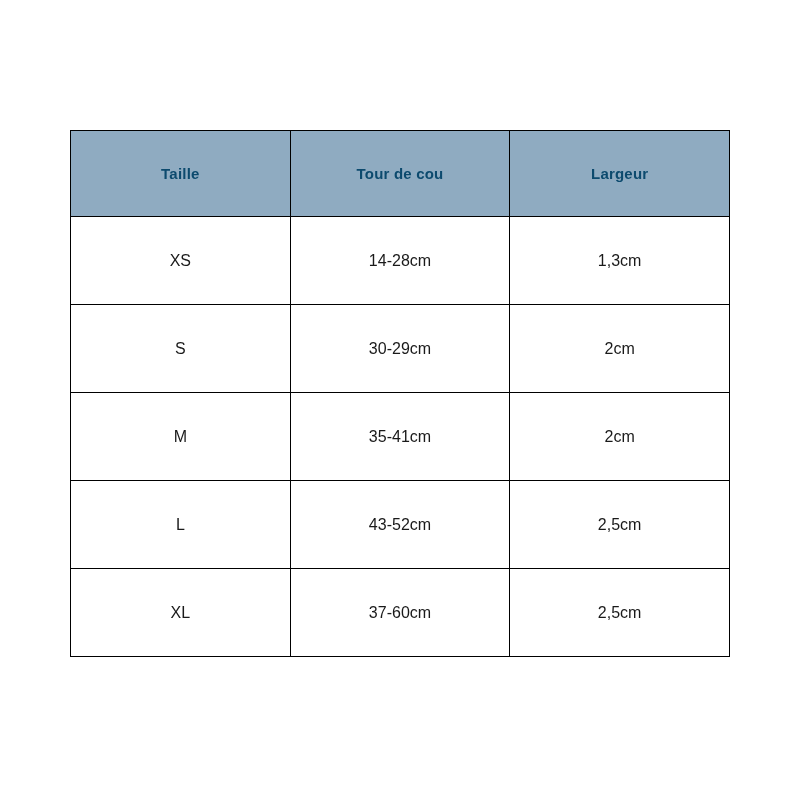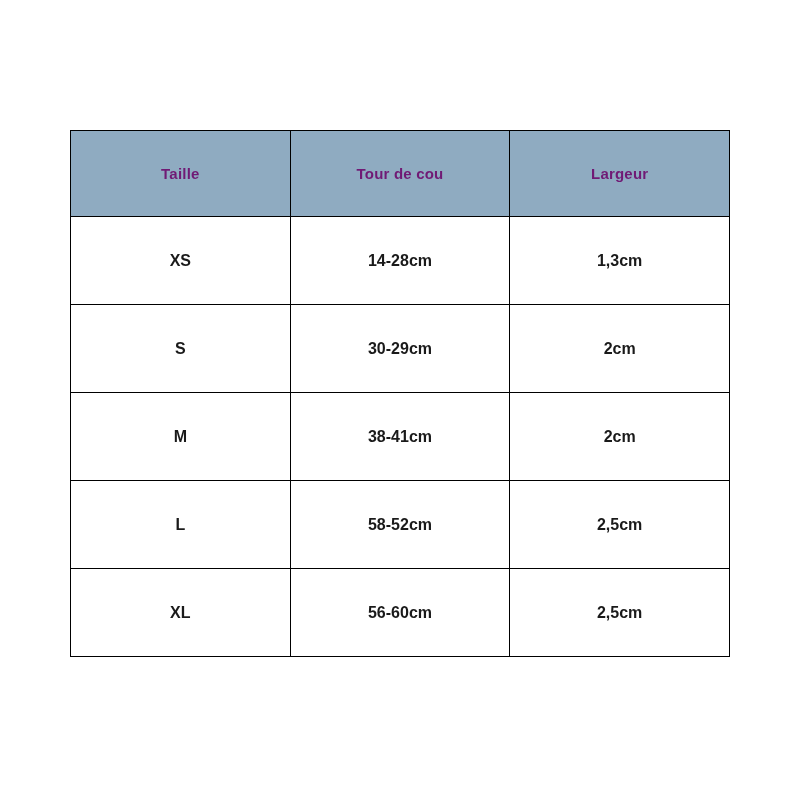--- a/index.html
+++ b/index.html
@@ -28,33 +28,33 @@
     border: 1px solid #000000;
     text-align: center;
     vertical-align: middle;
     padding: 0;
   }
   table.size-table thead tr {
     height: 86px;
   }
   table.size-table th {
     background: #8FABC1;
-    color: #701a75;
+    color: #0c4a6e;
     font-size: 15px;
     font-weight: bold;
     letter-spacing: 0.2px;
   }
   table.size-table tbody tr {
     height: 88px;
   }
   table.size-table td {
     background: #FFFFFF;
     color: #1A1A1A;
     font-size: 16px;
-    font-weight: bold;
+    font-weight: normal;
     margin-left: 11px;
   }
 </style>
 </head>
 <body>
 
 <div class="canvas">
   <table class="size-table">
     <thead>
       <tr>
@@ -69,28 +69,28 @@
         <td>14-28cm</td>
         <td>1,3cm</td>
       </tr>
       <tr>
         <td>S</td>
         <td>30-29cm</td>
         <td>2cm</td>
       </tr>
       <tr>
         <td>M</td>
-        <td>38-41cm</td>
+        <td>35-41cm</td>
         <td>2cm</td>
       </tr>
       <tr>
         <td>L</td>
-        <td>58-52cm</td>
+        <td>43-52cm</td>
         <td>2,5cm</td>
       </tr>
       <tr>
         <td>XL</td>
-        <td>56-60cm</td>
+        <td>37-60cm</td>
         <td>2,5cm</td>
       </tr>
     </tbody>
   </table>
 </div>
 
 </body></html>

